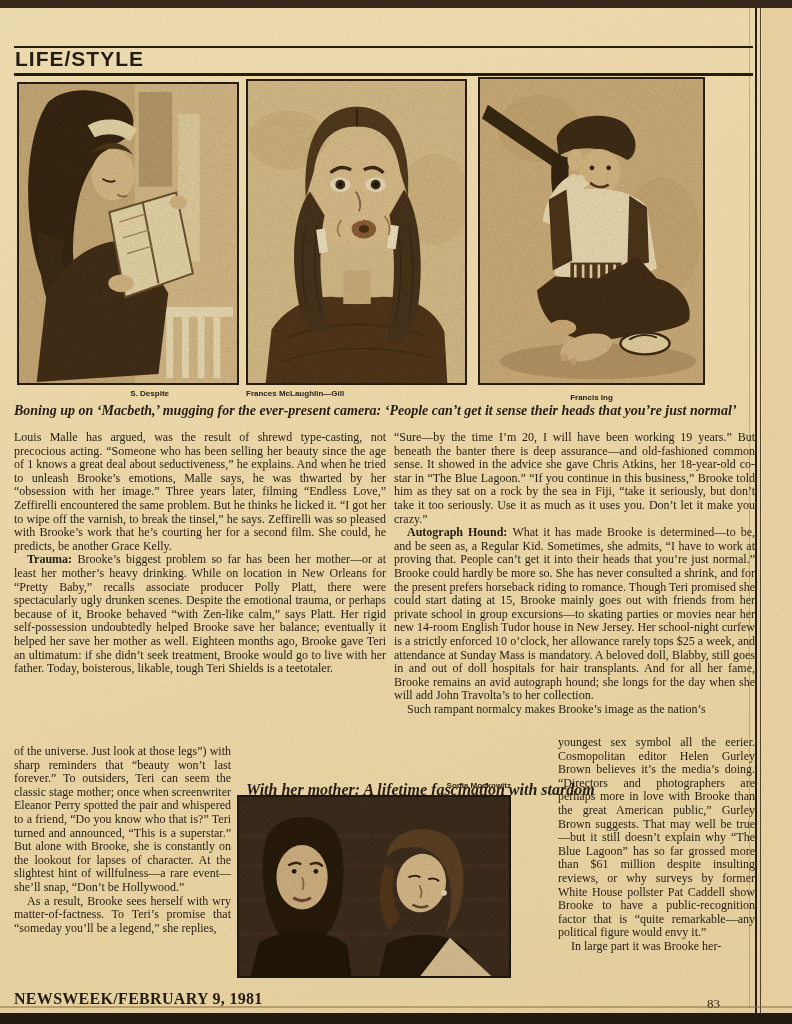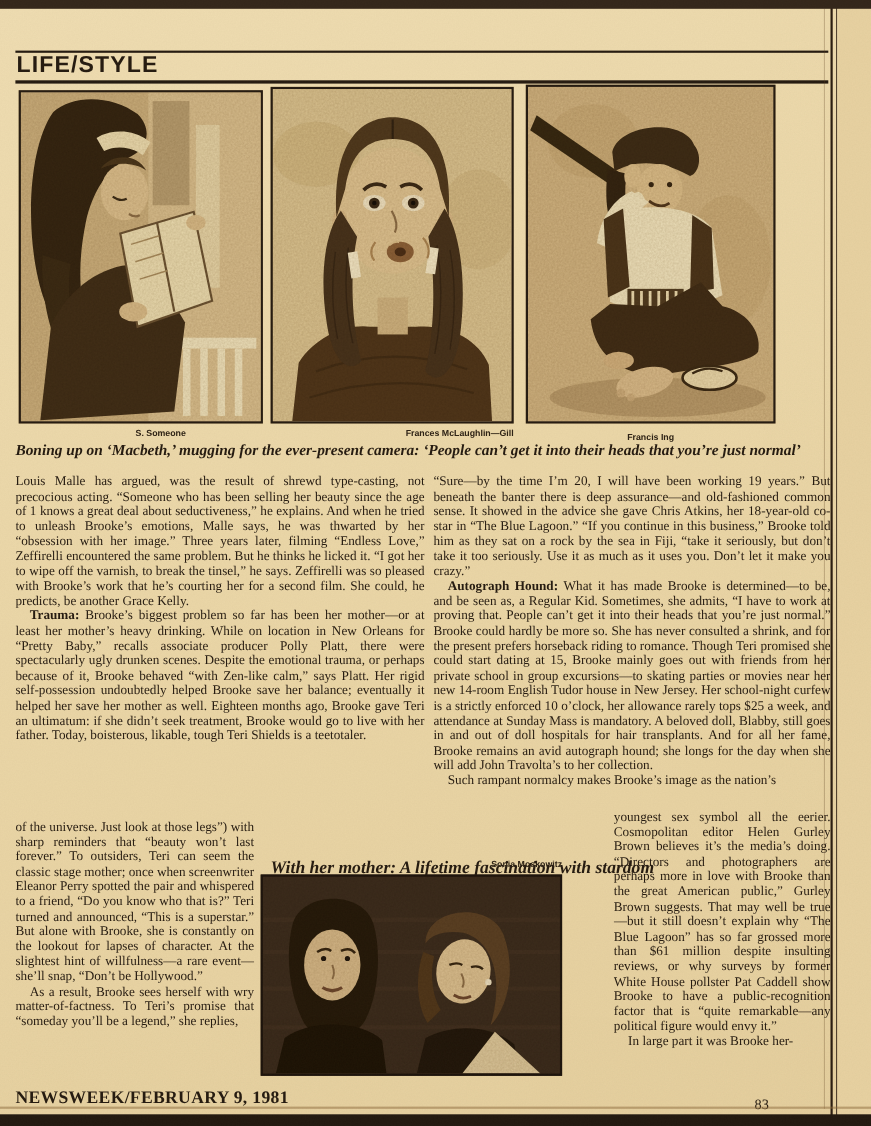--- a/index.html
+++ b/index.html
@@ -25,21 +25,21 @@
 
   
   .photo{border:2px solid #241a10;box-sizing:border-box;background:#cbb07f;overflow:hidden;}
   .photo svg{display:block;width:100%;height:100%;}
   .photo1{left:17px;top:82px;width:222px;height:303px;}
   .photo2{left:246px;top:79px;width:221px;height:306px;}
   .photo3{left:478px;top:77px;width:227px;height:308px;}
   .credit{font-family:"Liberation Sans",sans-serif;font-weight:bold;font-size:8px;
           line-height:9px;color:#2c2114;}
   .credit1{left:17px;top:389px;width:152px;text-align:right;}
-  .credit2{left:246px;top:389px;width:221px;text-align:right;}
+  .credit2{left:246px;top:389px;width:221px;text-align:left;}
   .credit3{left:478px;top:393px;width:227px;text-align:center;}
   .main-caption{left:14px;top:402px;width:748px;font-weight:bold;font-style:italic;
                 font-size:14px;line-height:17px;white-space:nowrap;}
 
   
   .article{overflow:hidden;}
   .article p{margin:0;text-align:justify;font-size:12px;line-height:13.6px;
              text-indent:13px;}
   .article p.no-indent{text-indent:0;}
   .article b.lead{font-weight:bold;}
@@ -51,21 +51,21 @@
   
   .inset-caption{left:246px;top:752px;width:316px;font-weight:bold;font-style:italic;
                  font-size:16px;line-height:16px;white-space:nowrap;margin-top:30px;}
   .inset-credit{left:311px;top:781px;width:200px;text-align:right;}
   .inset-photo{left:237px;top:795px;width:274px;height:183px;border:2px solid #1c130c;
                box-sizing:border-box;background:#362718;overflow:hidden;}
   .inset-photo svg{display:block;width:100%;height:100%;}
 
   
   .footer-left{left:14px;top:990px;font-weight:bold;font-size:16px;letter-spacing:.3px;}
-  .footer-right{left:686px;top:996px;width:34px;text-align:left;font-size:13px;}
+  .footer-right{left:686px;top:996px;width:34px;text-align:right;font-size:13px;}
 
   .noise-overlay{left:0;top:0;width:792px;height:1024px;z-index:9;pointer-events:none;opacity:.05;}
 </style>
 </head>
 <body>
 
 <div class="scan">
 
   <div class="abs rule-thin"></div>
   <div class="abs section-title">LIFE/STYLE</div>
@@ -177,25 +177,25 @@
       <ellipse cx="108" cy="272" rx="27" ry="13" fill="#d6b888" transform="rotate(-14 108 272)"></ellipse>
       <circle cx="86" cy="282" r="4" fill="#c8a878"></circle>
       <circle cx="95" cy="286" r="3.4" fill="#c8a878"></circle>
       <ellipse cx="84" cy="252" rx="14" ry="8" fill="#cfae7c"></ellipse>
       <ellipse cx="168" cy="268" rx="25" ry="11" fill="#e6d4a8" stroke="#3a2812" stroke-width="2.4"></ellipse>
       <path d="M152,264 q14 -8 28 -2" stroke="#3a2812" stroke-width="2" fill="none"></path>
       <rect width="227" height="308" filter="url(#g3)" opacity="0.5" style="mix-blend-mode:multiply"></rect>
     </svg>
   </div>
 
-  <div class="abs credit credit1">S. Someone</div>
+  <div class="abs credit credit1">S. Despite</div>
   <div class="abs credit credit2">Frances McLaughlin—Gill</div>
   <div class="abs credit credit3">Francis Ing</div>
 
-  <div class="abs main-caption">Boning up on ‘Macbeth,’ mugging for the ever-present camera: ‘People can’t get it into their heads that you’re just normal’</div>
+  <div class="abs main-caption">Boning up on ‘Macbeth,’ mugging for the ever-present camera: ‘People can’t get it sense their heads that you’re just normal’</div>
 
   <div class="abs article col-left-full">
       <p class="no-indent">Louis Malle has argued, was the result of shrewd type-casting, not precocious acting. “Someone who has been selling her beauty since the age of 1 knows a great deal about seductiveness,” he explains. And when he tried to unleash Brooke’s emotions, Malle says, he was thwarted by her “obsession with her image.” Three years later, filming “Endless Love,” Zeffirelli encountered the same problem. But he thinks he licked it. “I got her to wipe off the varnish, to break the tinsel,” he says. Zeffirelli was so pleased with Brooke’s work that he’s courting her for a second film. She could, he predicts, be another Grace Kelly.</p>
       <p><b class="lead">Trauma: </b>Brooke’s biggest problem so far has been her mother—or at least her mother’s heavy drinking. While on location in New Orleans for “Pretty Baby,” recalls associate producer Polly Platt, there were spectacularly ugly drunken scenes. Despite the emotional trauma, or perhaps because of it, Brooke behaved “with Zen-like calm,” says Platt. Her rigid self-possession undoubtedly helped Brooke save her balance; eventually it helped her save her mother as well. Eighteen months ago, Brooke gave Teri an ultimatum: if she didn’t seek treatment, Brooke would go to live with her father. Today, boisterous, likable, tough Teri Shields is a teetotaler.</p>
     </div>
   <div class="abs article col-right-full">
       <p class="no-indent">“Sure—by the time I’m 20, I will have been working 19 years.” But beneath the banter there is deep assurance—and old-fashioned common sense. It showed in the advice she gave Chris Atkins, her 18-year-old co-star in “The Blue Lagoon.” “If you continue in this business,” Brooke told him as they sat on a rock by the sea in Fiji, “take it seriously, but don’t take it too seriously. Use it as much as it uses you. Don’t let it make you crazy.”</p>
       <p><b class="lead">Autograph Hound: </b>What it has made Brooke is determined—to be, and be seen as, a Regular Kid. Sometimes, she admits, “I have to work at proving that. People can’t get it into their heads that you’re just normal.” Brooke could hardly be more so. She has never consulted a shrink, and for the present prefers horseback riding to romance. Though Teri promised she could start dating at 15, Brooke mainly goes out with friends from her private school in group excursions—to skating parties or movies near her new 14-room English Tudor house in New Jersey. Her school-night curfew is a strictly enforced 10 o’clock, her allowance rarely tops $25 a week, and attendance at Sunday Mass is mandatory. A beloved doll, Blabby, still goes in and out of doll hospitals for hair transplants. And for all her fame, Brooke remains an avid autograph hound; she longs for the day when she will add John Travolta’s to her collection.</p>
       <p>Such rampant normalcy makes Brooke’s image as the nation’s</p>
     </div>

